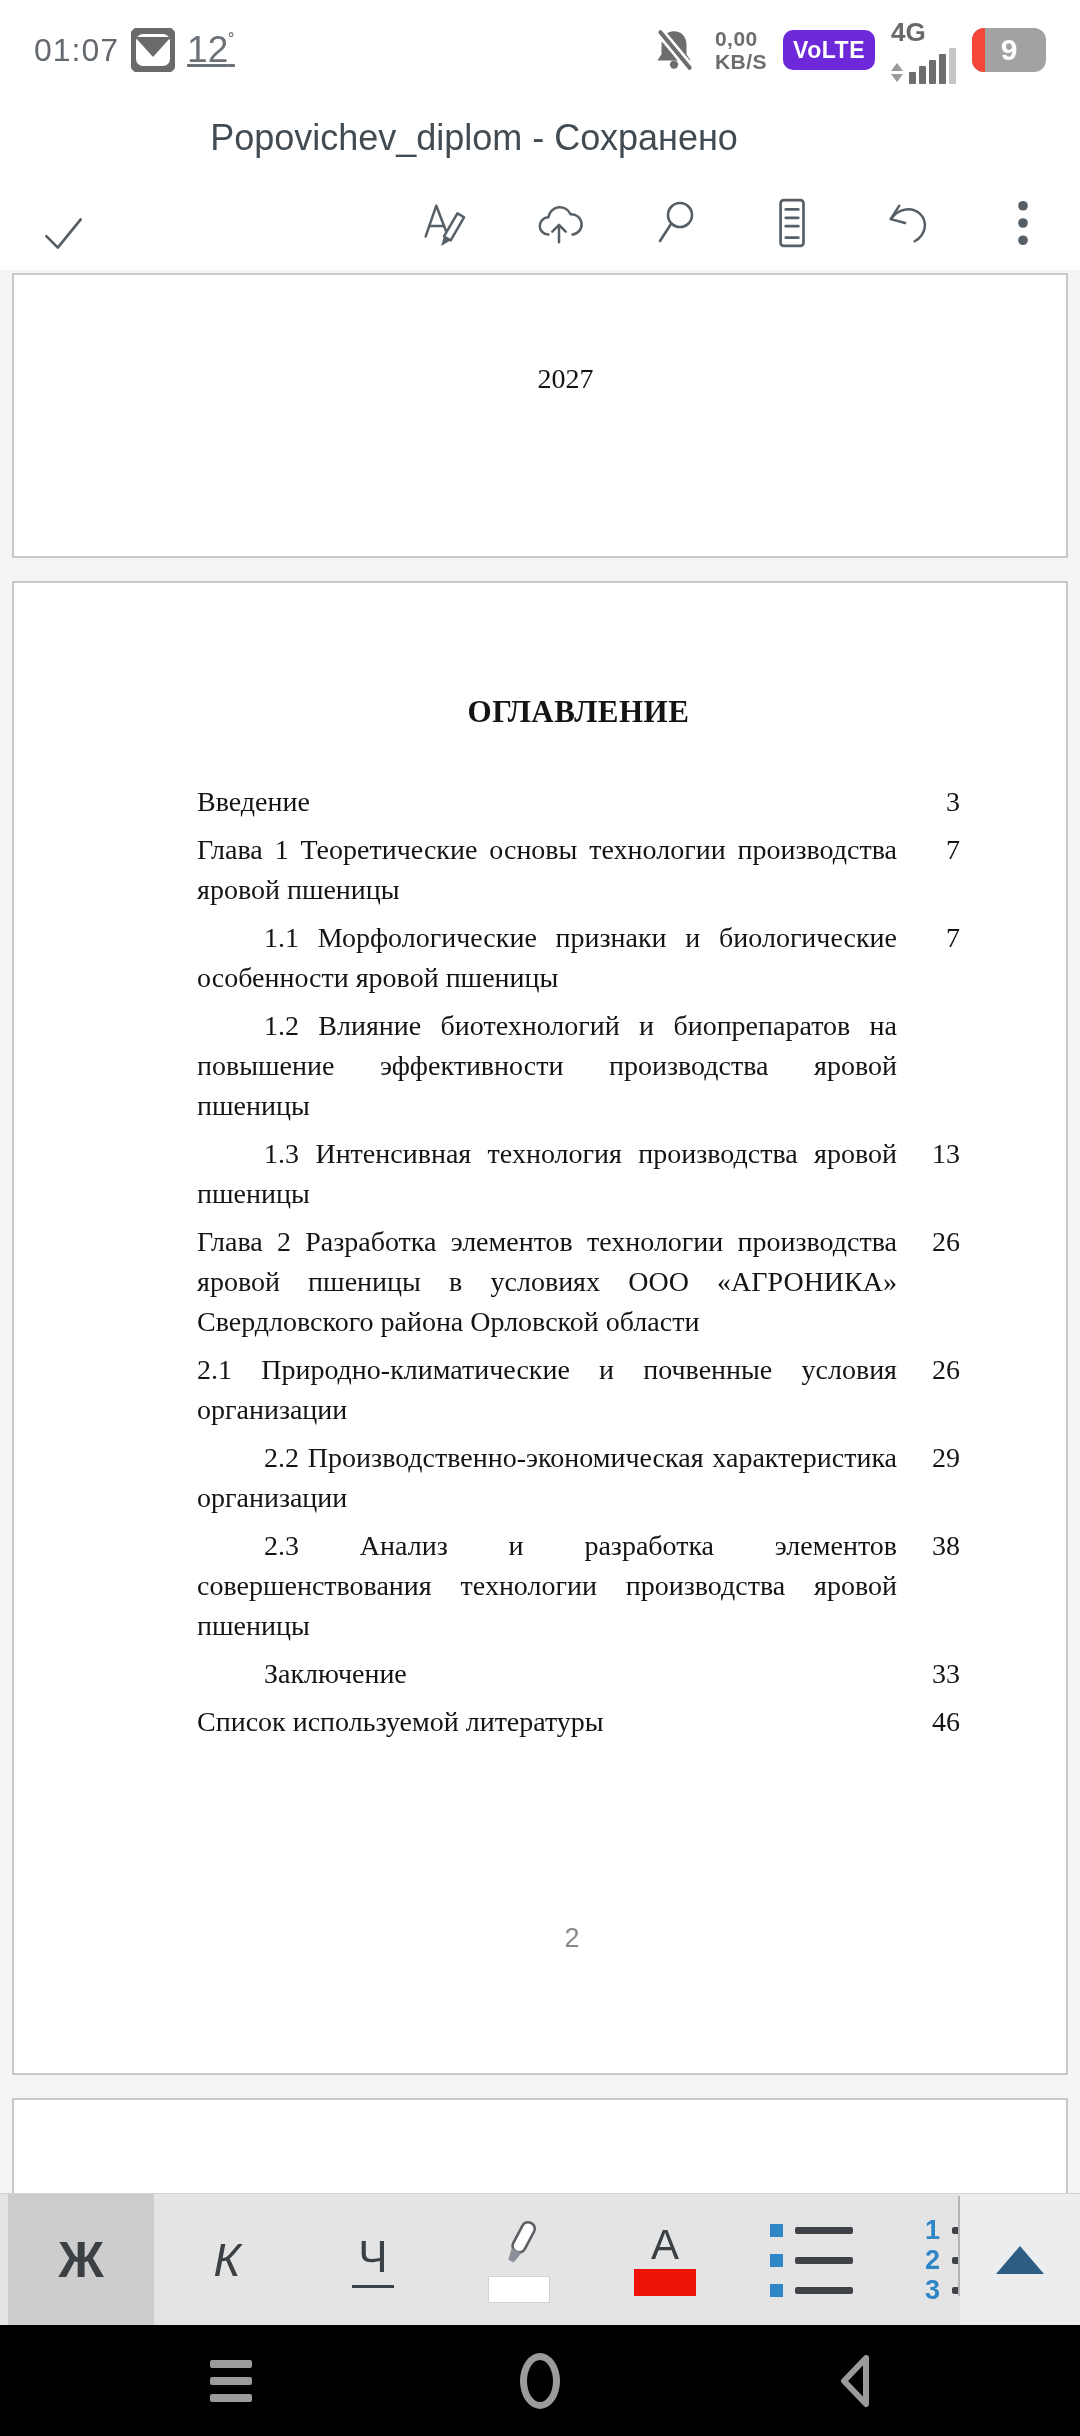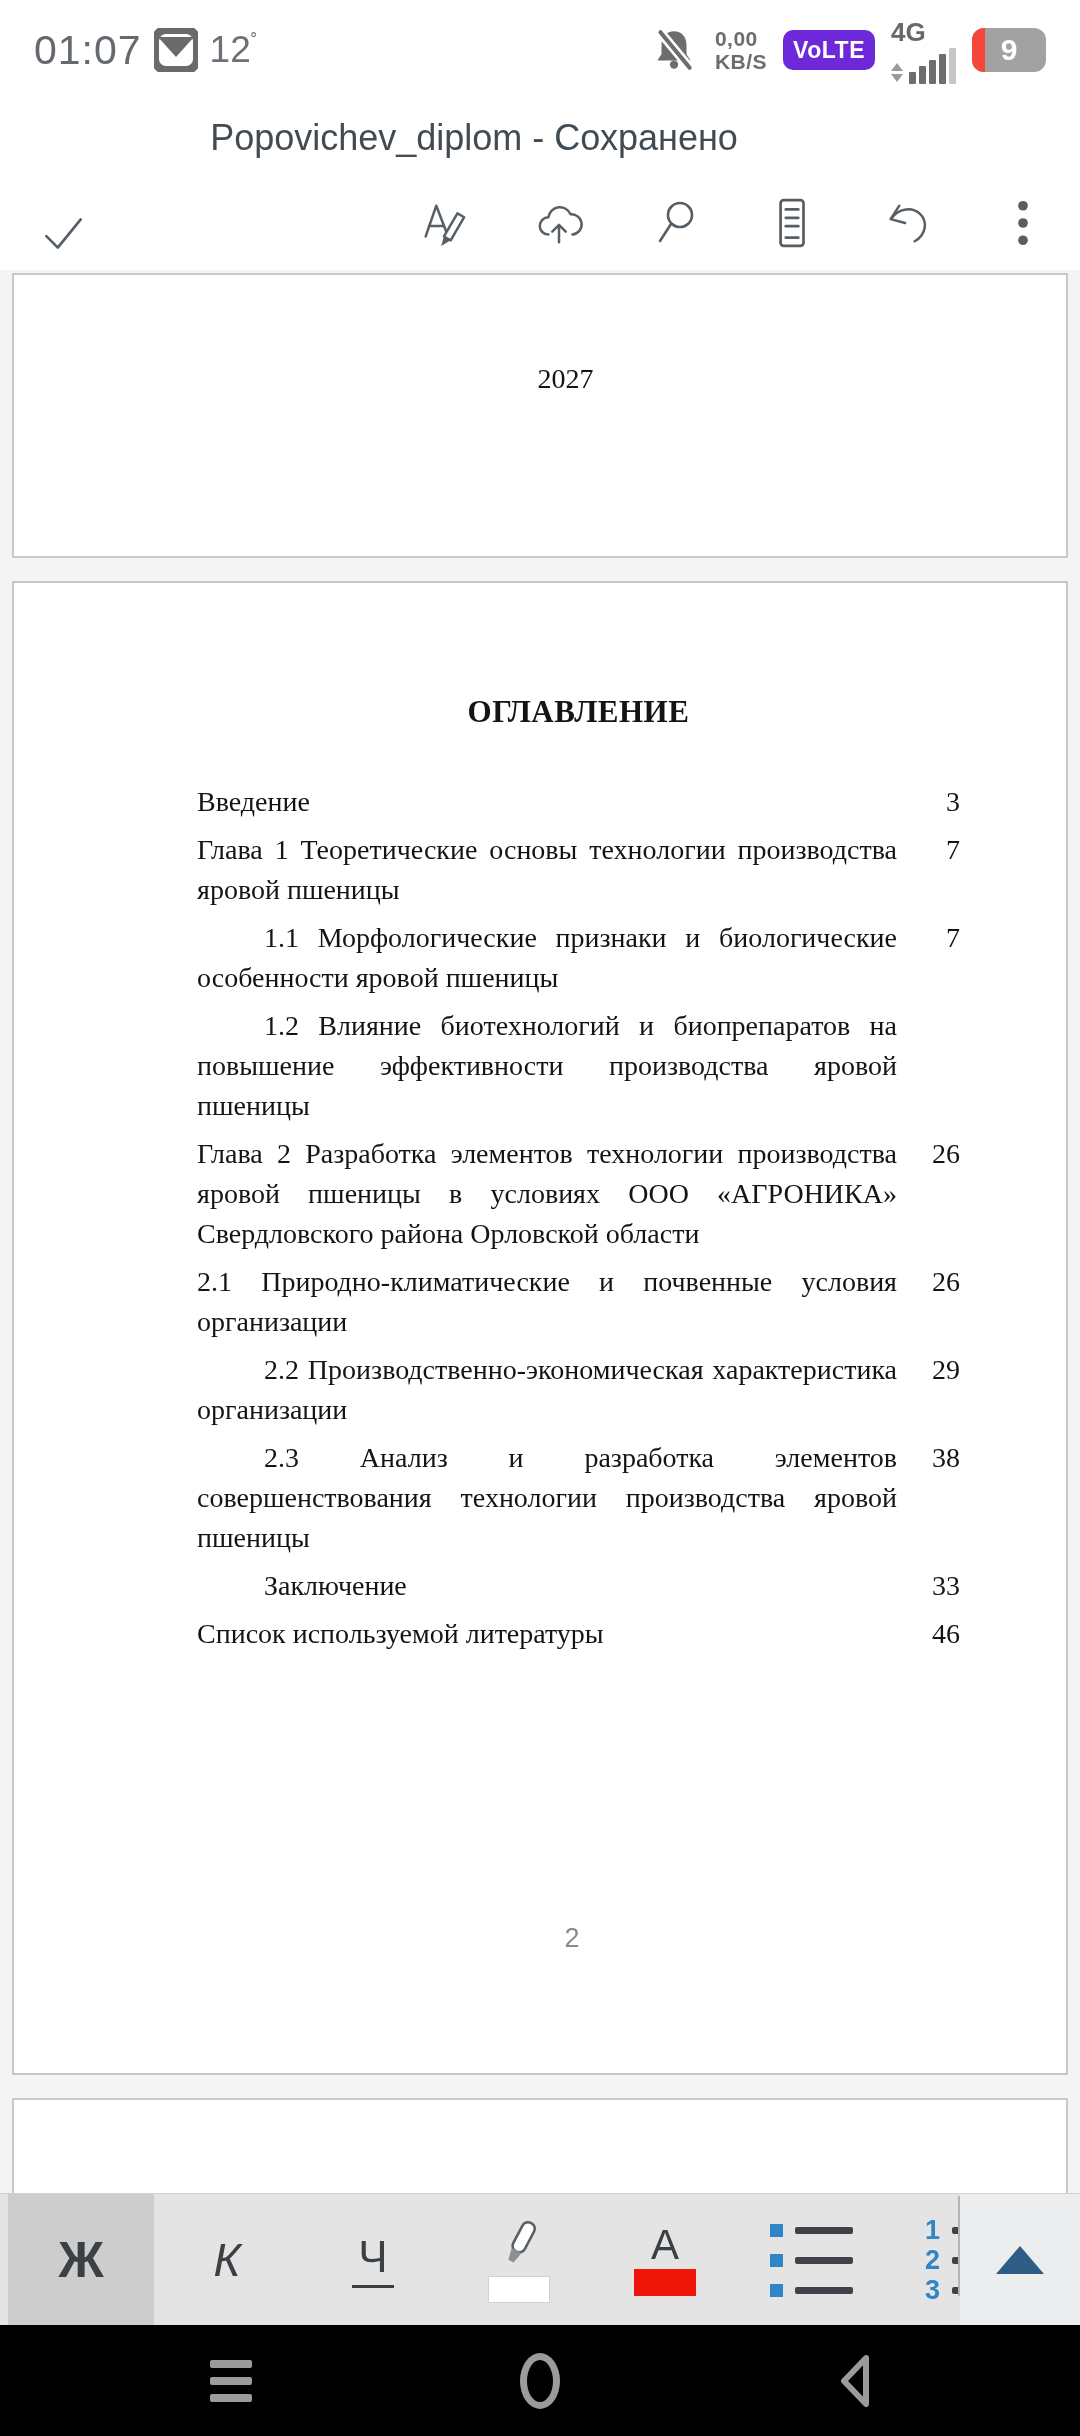--- a/index.html
+++ b/index.html
@@ -4,22 +4,22 @@
 <style>
   * { margin:0; padding:0; box-sizing:border-box; }
   html,body { width:1080px; height:2436px; }
   body { position:relative; background:#fff; overflow:hidden;
          font-family:"Liberation Sans", sans-serif; }
 
   
   .status-bar { position:absolute; left:0; top:0; width:1080px; height:100px; background:#fff; }
   .sb-left  { position:absolute; left:34px; top:0; height:100px; display:flex; align-items:center; gap:12px; }
   .sb-right { position:absolute; right:40px; top:0; height:100px; display:flex; align-items:center; gap:16px; }
-  .sb-time { font-size:41px; color:#63696e; letter-spacing:1px; }
-  .sb-temp { font-size:37px; color:#6b7176; }
+  .sb-time { font-size:32px; color:#63696e; letter-spacing:1px; }
+  .sb-temp { font-size:37px; color:#6b7176;text-decoration:underline; }
   .sb-temp sup { font-size:20px; }
   .kbps { font-size:21px; font-weight:bold; color:#6d6d6d; line-height:23px; letter-spacing:0.5px; }
   .volte { background:#6d28d9; color:#fff; font-size:23px; font-weight:bold;
            border-radius:10px; padding:7px 10px 6px; letter-spacing:0.5px; }
   .signal { display:flex; flex-direction:column; align-items:flex-start; }
   .signal .net { font-size:26px; font-weight:bold; color:#686868; margin-right:8px; }
   .sig-row { display:flex; align-items:flex-end; gap:3px; }
   .updown { display:flex; flex-direction:column; gap:3px; margin-right:3px; margin-bottom:2px; }
   .tri-up { width:0; height:0; border-left:6px solid transparent; border-right:6px solid transparent; border-bottom:8px solid #9a9a9a; }
   .tri-dn { width:0; height:0; border-left:6px solid transparent; border-right:6px solid transparent; border-top:8px solid #9a9a9a; }
@@ -208,20 +208,21 @@
   </div>
 
   <div class="page page2">
     <div class="toc-wrap">
       <div class="toc-heading doc-serif">ОГЛАВЛЕНИЕ</div>
       <div class="doc-serif">
           <div class="toc-entry"><span>Введение</span><span class="toc-num">3</span></div>
           <div class="toc-entry"><span>Глава 1 Теоретические основы технологии производства яровой пшеницы</span><span class="toc-num">7</span></div>
           <div class="toc-entry indent"><span>1.1 Морфологические признаки и биологические особенности яровой пшеницы</span><span class="toc-num">7</span></div>
           <div class="toc-entry indent"><span>1.2 Влияние биотехнологий и биопрепаратов на повышение эффективности производства яровой пшеницы</span><span class="toc-num"></span></div>
+          <div class="toc-entry indent"><span>1.3 Интенсивная технология производства яровой пшеницы</span><span class="toc-num">13</span></div>
           <div class="toc-entry"><span>Глава 2 Разработка элементов технологии производства яровой пшеницы в условиях ООО «АГРОНИКА» Свердловского района Орловской области</span><span class="toc-num">26</span></div>
           <div class="toc-entry"><span>2.1 Природно-климатические и почвенные условия организации</span><span class="toc-num">26</span></div>
           <div class="toc-entry indent"><span>2.2 Производственно-экономическая характеристика организации</span><span class="toc-num">29</span></div>
           <div class="toc-entry indent"><span>2.3 Анализ и разработка элементов совершенствования технологии производства яровой пшеницы</span><span class="toc-num">38</span></div>
           <div class="toc-entry indent"><span>Заключение</span><span class="toc-num">33</span></div>
           <div class="toc-entry"><span>Список используемой литературы</span><span class="toc-num">46</span></div>
         </div>
     </div>
     <div class="page-footer-num">2</div>
   </div>

